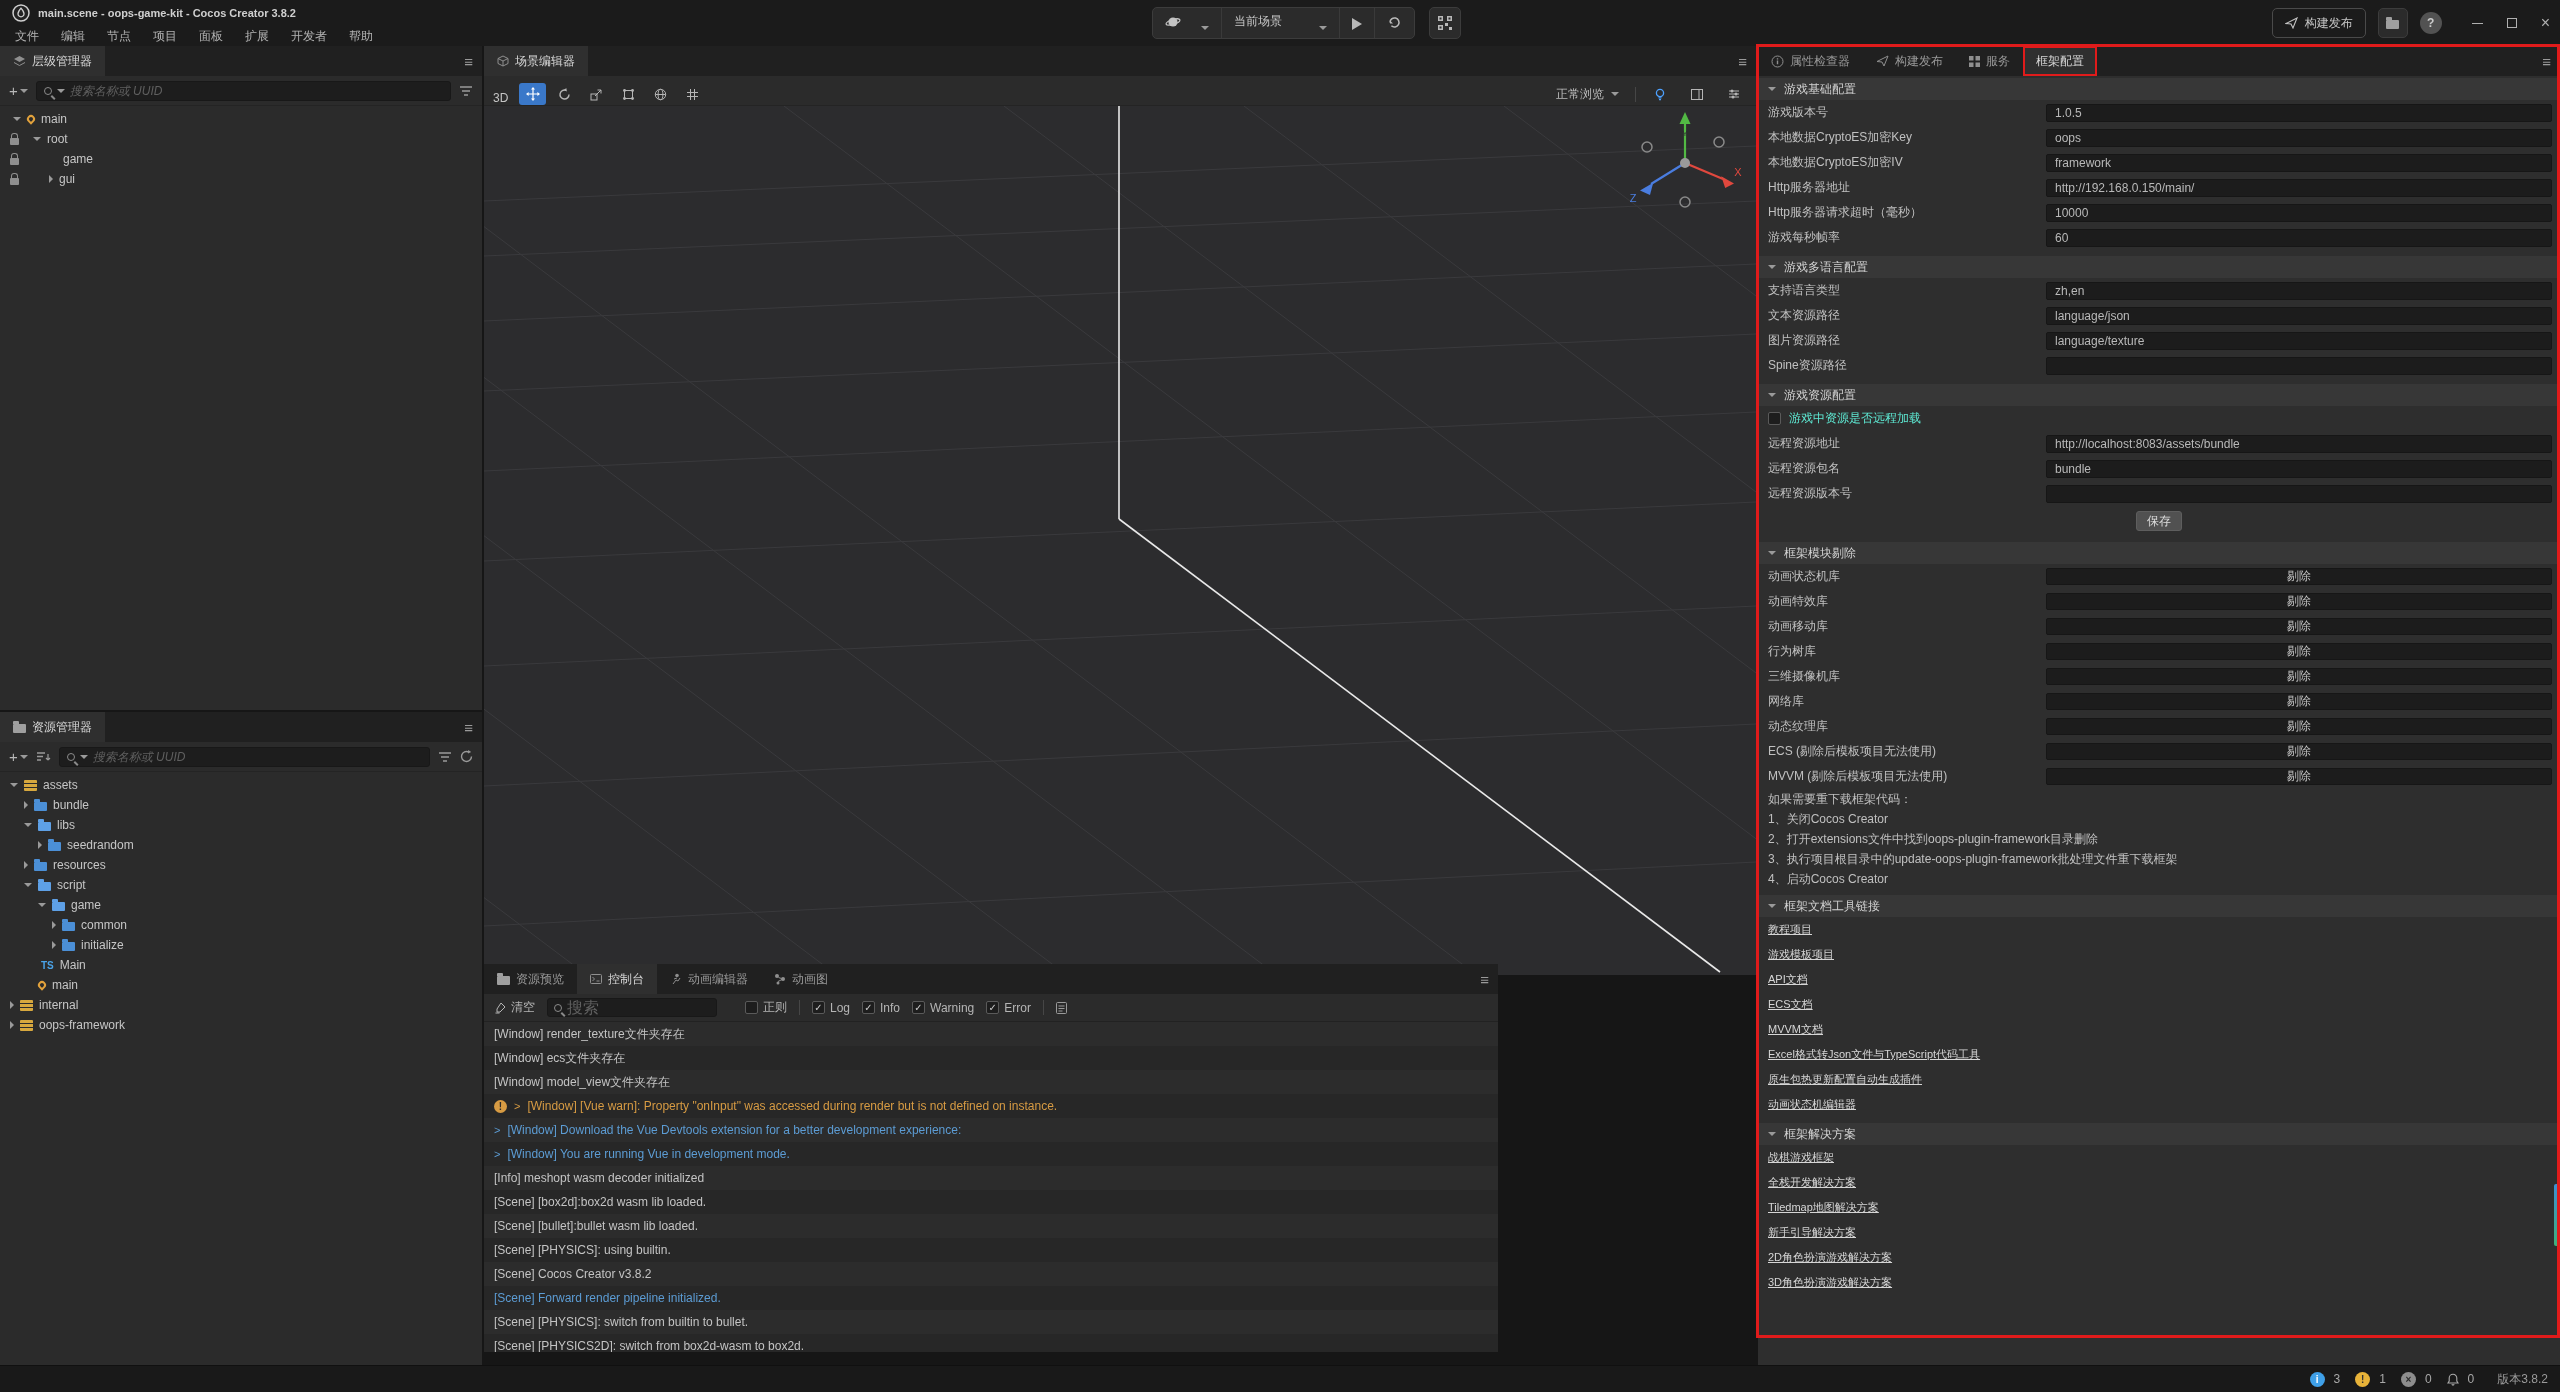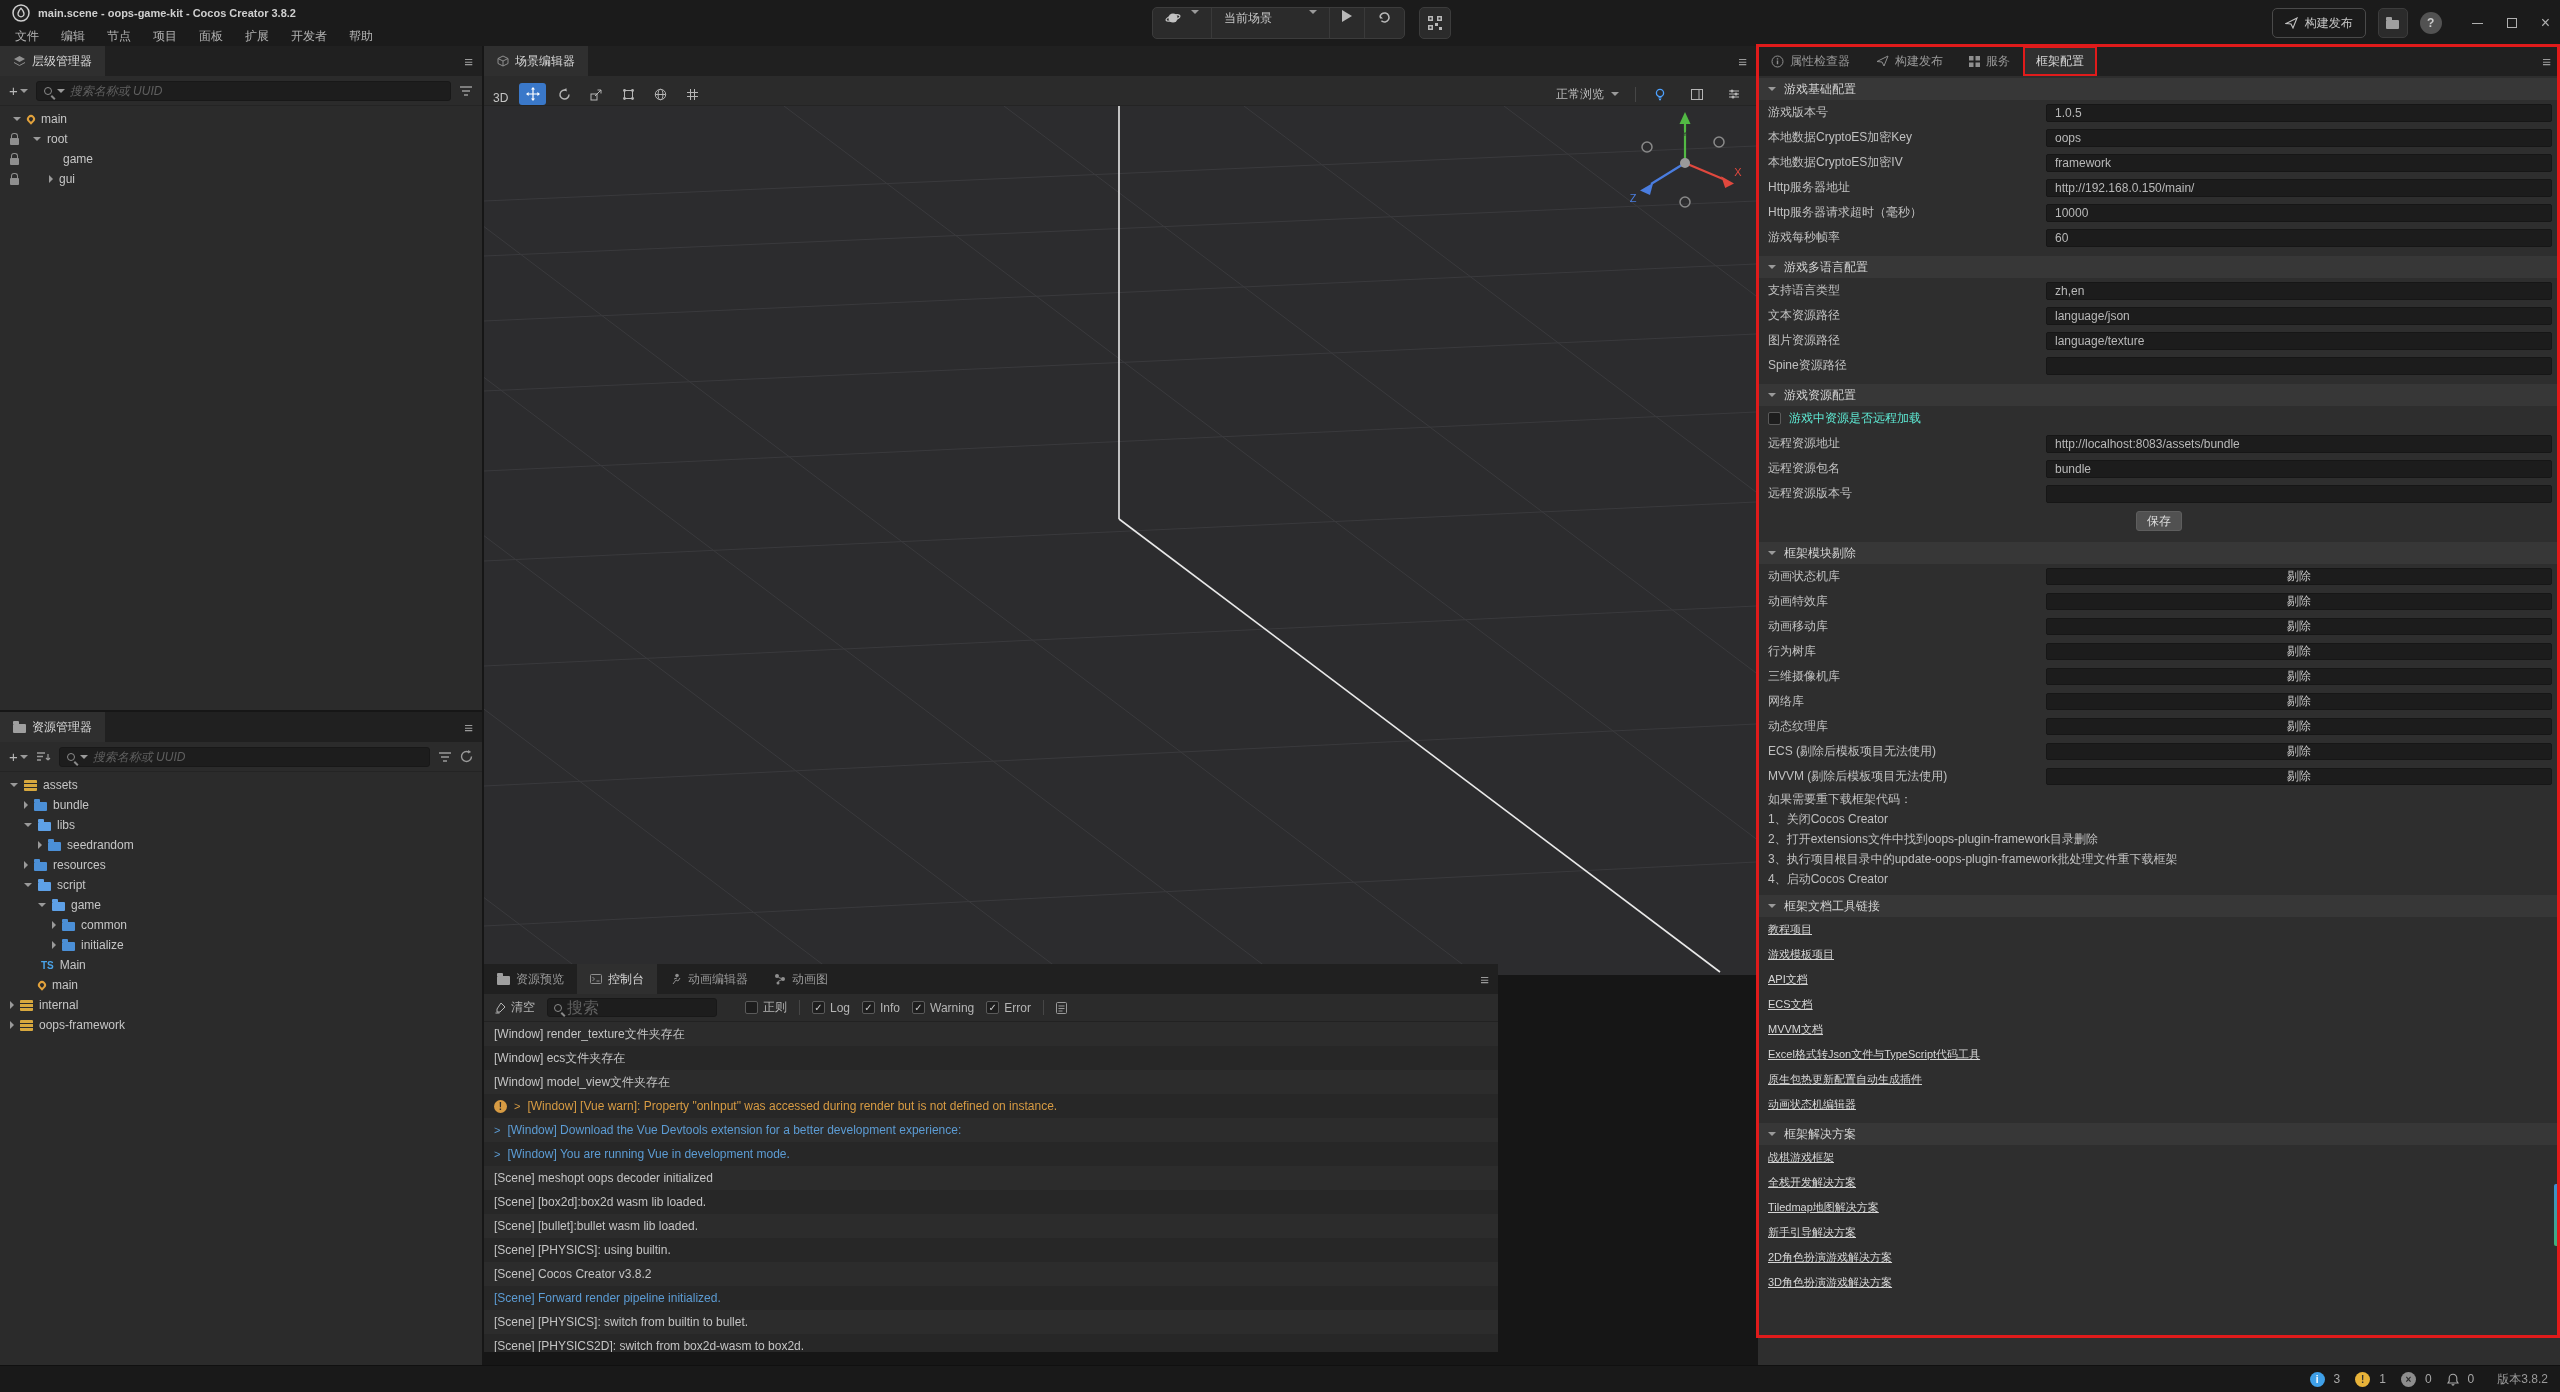--- a/index.html
+++ b/index.html
@@ -8,21 +8,21 @@
   #app{position:relative;width:2560px;height:1392px;background:#161616;overflow:hidden;font-size:12px;color:#c8c8c8}
 
   
   .topbar{position:absolute;left:0;top:0;width:2560px;height:46px;background:#1b1b1b}
   .title-left{position:absolute;left:12px;top:4px;display:flex;align-items:center;gap:8px}
   .window-title{font-size:11px;font-weight:bold;color:#cfcfcf}
   .menubar{position:absolute;left:4px;top:24px;display:flex}
   .menu-item{padding:4px 11px;color:#b2b2b2;font-size:12px;cursor:default}
   .play-controls{position:absolute;left:1152px;top:6px;height:34px;display:flex;align-items:center;gap:14px}
   .ctrl-group{display:flex;align-items:center;height:32px;background:#2b2b2b;border:1px solid #3c3c3c;border-radius:5px;overflow:hidden}
-  .ctrl-seg{display:flex;align-items:flex-start;gap:10px;padding:2px 12px;height:100%;border-right:1px solid #3a3a3a}
+  .ctrl-seg{display:flex;align-items:flex-end;gap:20px;padding:8px 12px;height:100%;border-right:1px solid #3a3a3a}
   .ctrl-seg:last-child{border-right:none}
   .chev-dn{width:0;height:0;border-top:4px solid #9a9a9a;border-left:4px solid transparent;border-right:4px solid transparent}
   .play-tri{width:0;height:0;border-left:10px solid #b9b9b9;border-top:6px solid transparent;border-bottom:6px solid transparent}
   .qr-btn{width:32px;height:32px;background:#2b2b2b;border:1px solid #3c3c3c;border-radius:5px;display:flex;align-items:center;justify-content:center}
   .top-right{position:absolute;right:10px;top:6px;height:34px;display:flex;align-items:center;gap:12px}
   .build-btn{display:flex;align-items:center;gap:7px;height:30px;padding:0 12px;border:1px solid #4a4a4a;border-radius:5px;color:#c5c5c5}
   .tr-iconbtn{width:30px;height:30px;border:1px solid #3c3c3c;background:#2b2b2b;border-radius:5px;display:flex;align-items:center;justify-content:center}
   .help-btn{width:22px;height:22px;border-radius:50%;background:#525252;color:#ccc;font-weight:bold;font-size:12px;display:flex;align-items:center;justify-content:center}
   .win-ctrls{display:flex;align-items:center;gap:24px;margin-left:18px;color:#b0b0b0}
   .wc-min{width:11px;height:1px;background:#b0b0b0;border:none}
@@ -568,21 +568,21 @@
       </div>
       <div class="log-row info">
         <span class="expander">&gt;</span>
         <span>[Window] Download the Vue Devtools extension for a better development experience:</span>
       </div>
       <div class="log-row info">
         <span class="expander">&gt;</span>
         <span>[Window] You are running Vue in development mode.</span>
       </div>
       <div class="log-row">
-          <span>[Scene] meshopt oops decoder initialized</span>
+          <span>[Info] meshopt wasm decoder initialized</span>
         </div>
       <div class="log-row">
           <span>[Scene] [box2d]:box2d wasm lib loaded.</span>
         </div>
       <div class="log-row">
           <span>[Scene] [bullet]:bullet wasm lib loaded.</span>
         </div>
       <div class="log-row">
           <span>[Scene] [PHYSICS]: using builtin.</span>
         </div>

